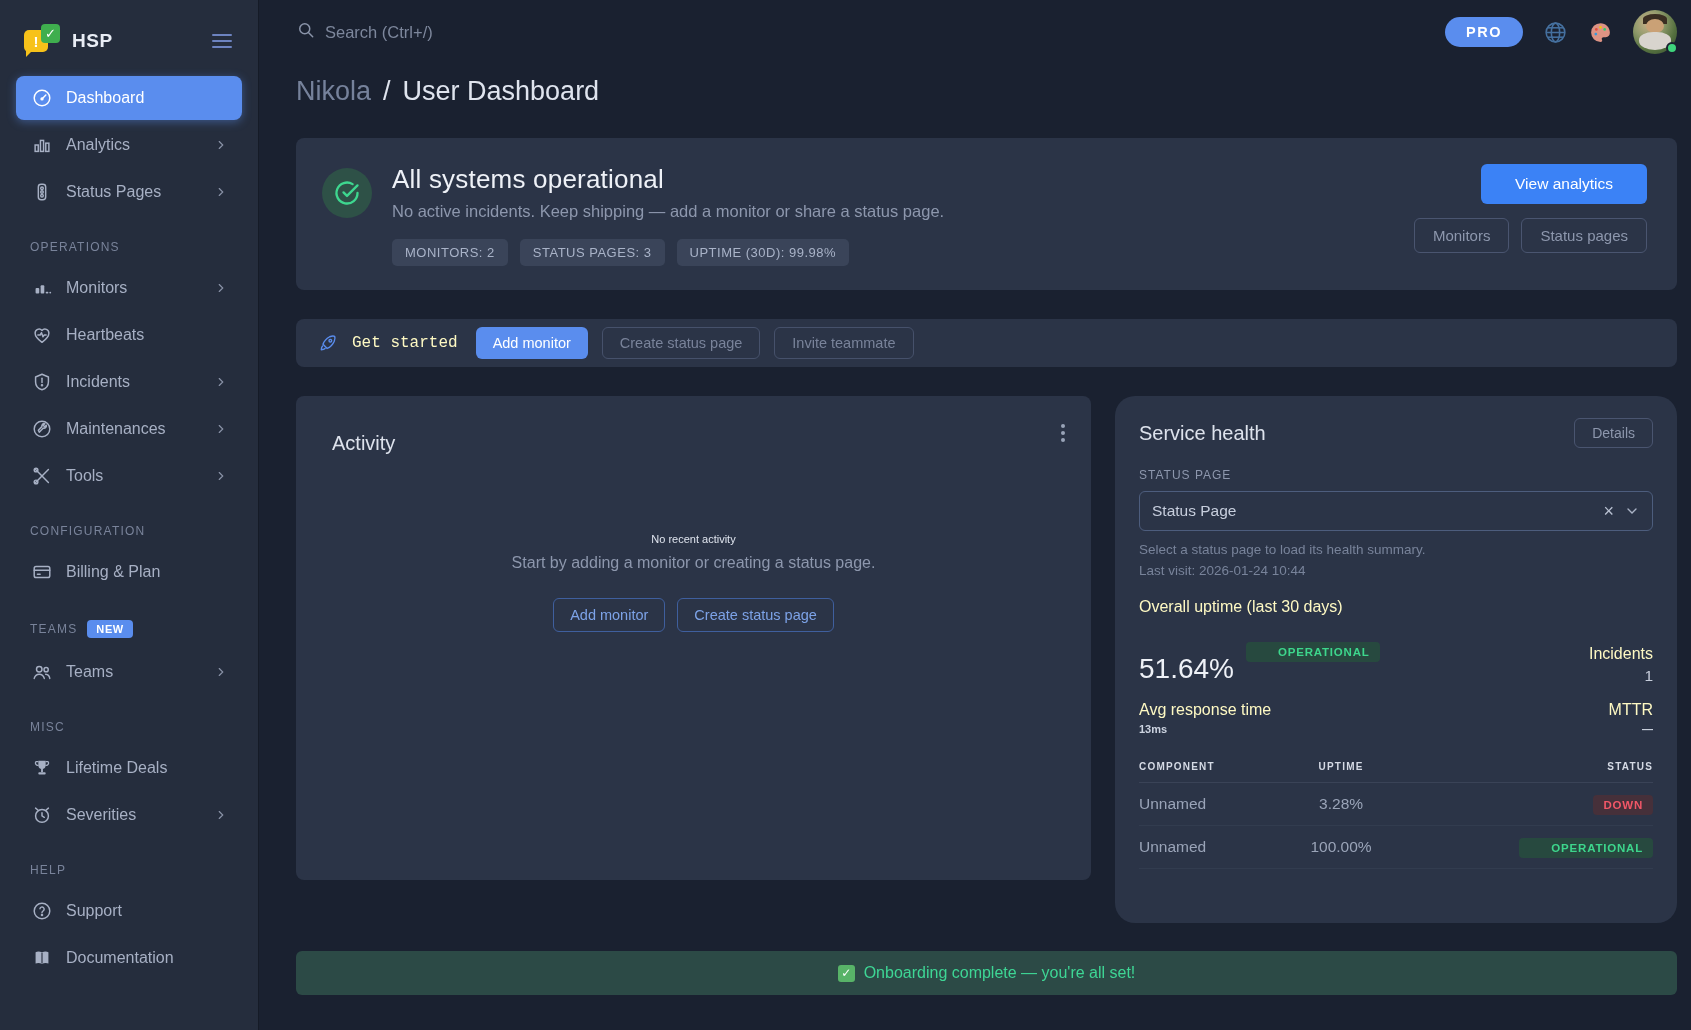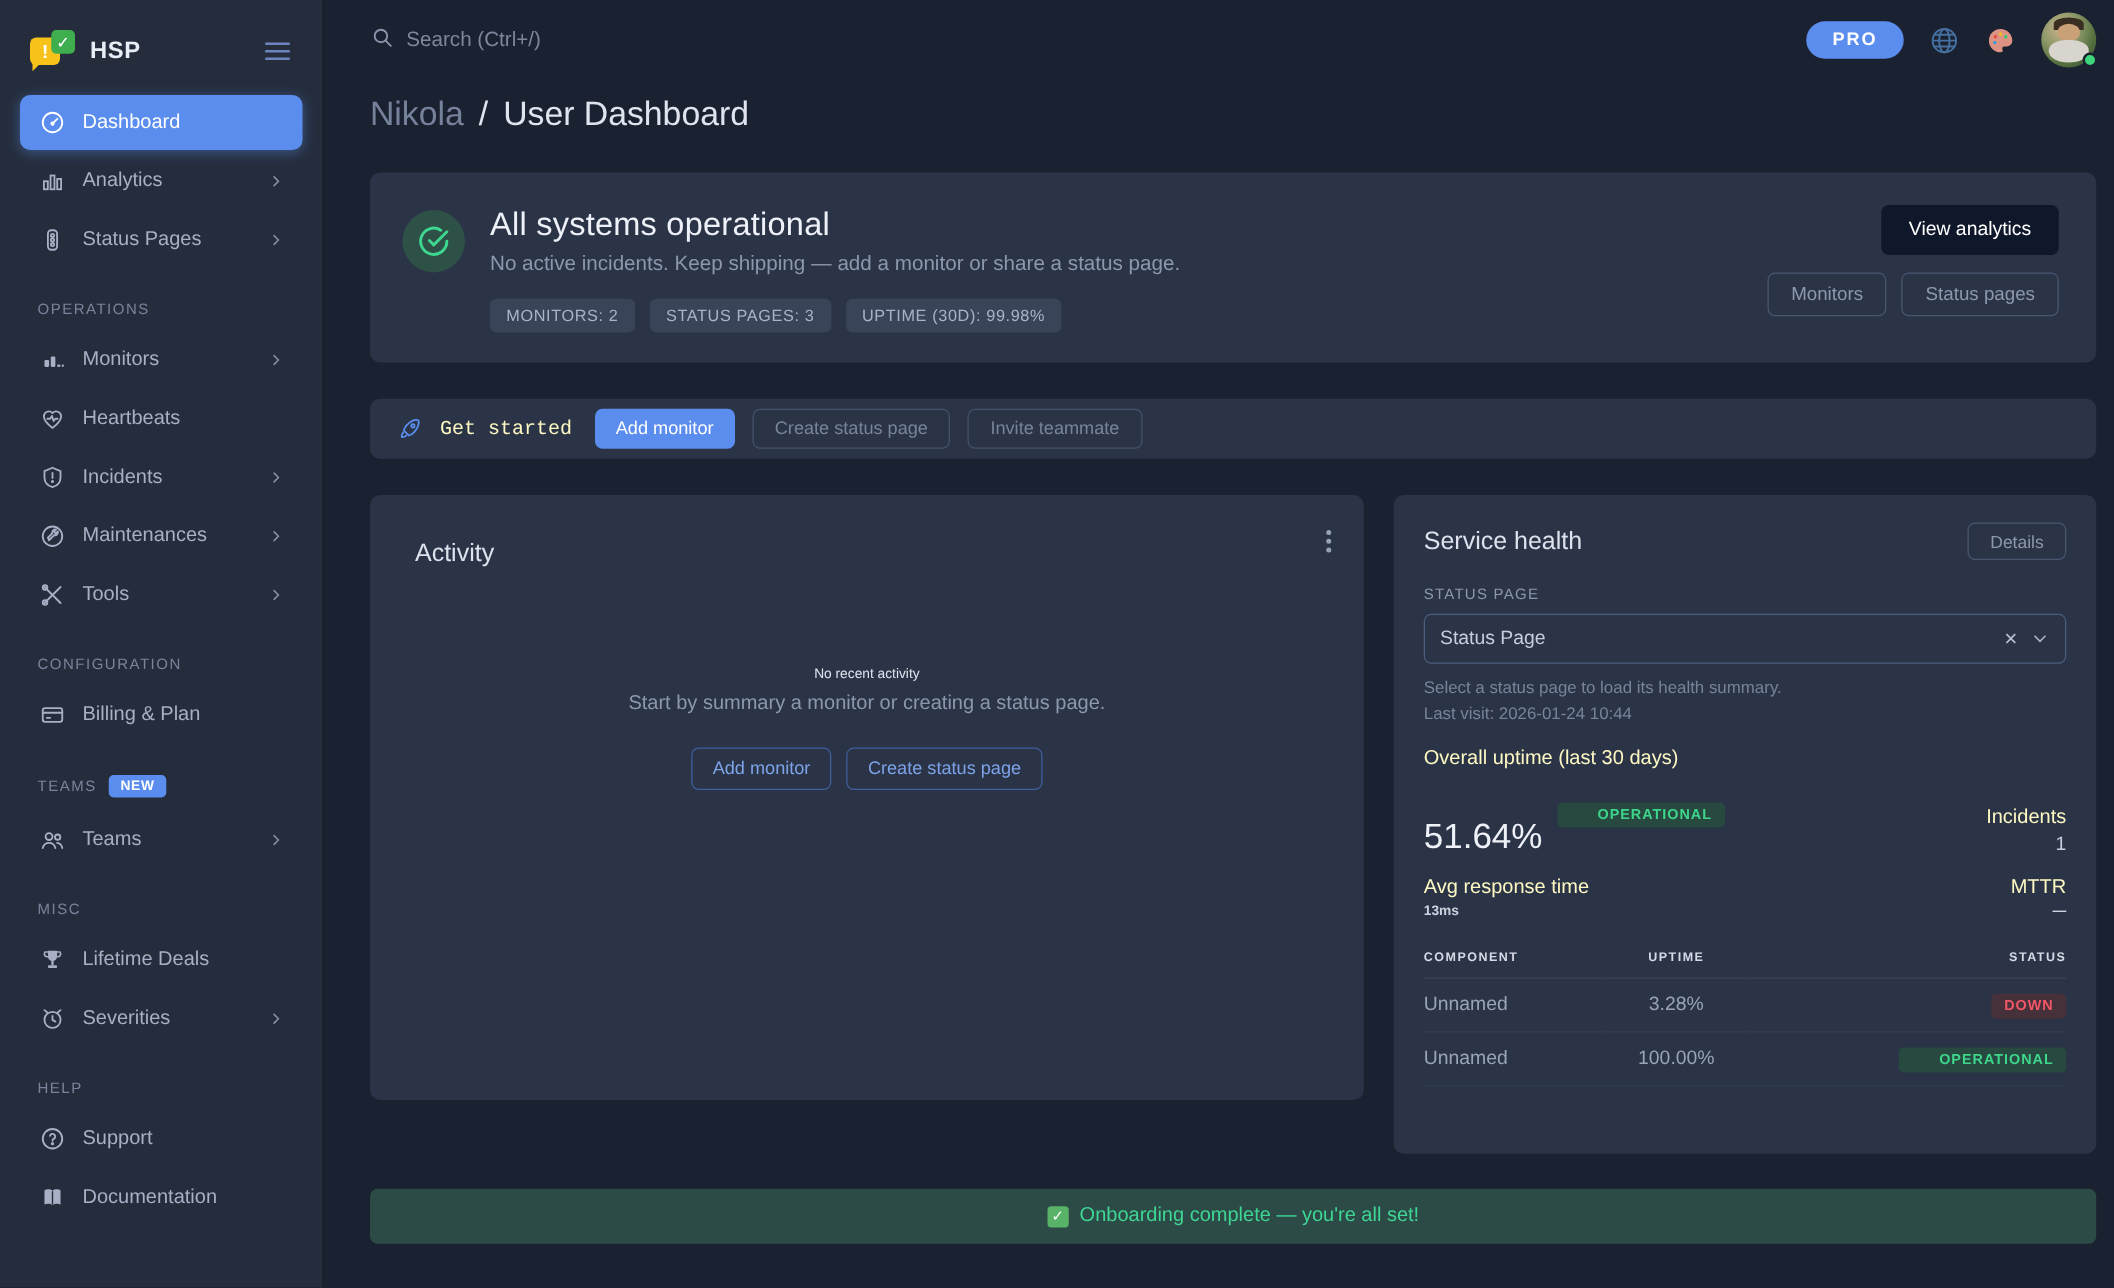--- a/index.html
+++ b/index.html
@@ -66,21 +66,21 @@
 
   
   .hero { margin-top:31px; padding:26px 30px 24px 26px; display:flex; min-height:132px;}
   .hero-icon { width:50px; height:50px; border-radius:50%; background:#2e5147; display:flex; align-items:center; justify-content:center; margin-right:20px; margin-top:4px;}
   .hero-title { font-size:26px; color:#eef1f7; font-weight:500; letter-spacing:.2px;}
   .hero-sub { margin-top:7px; font-size:16.5px; color:#8d97ad; }
   .chips { display:flex; gap:12px; margin-top:18px; }
   .chip { background:#3a4459; color:#a9b3c8; font-size:13px; letter-spacing:.5px; padding:6px 13px; border-radius:5px;}
   .hero-right { margin-left:auto; display:flex; flex-direction:column; align-items:flex-end; gap:14px;}
   .btn { border:none; border-radius:6px; cursor:pointer; font-family:inherit; }
-  .btn-primary { background:#0f172a; color:#fff; font-size:15.5px; padding:11px 22px; }
+  .btn-primary { background:#3b82f6; color:#fff; font-size:15.5px; padding:11px 34px; }
   .btn-outline { background:transparent; border:1px solid #4a5570; color:#8d97ad; font-size:15px; padding:8px 18px;}
   .hero-secondary { display:flex; gap:12px; }
 
   
   .getstarted { margin-top:29px; height:48px; display:flex; align-items:center; gap:14px; padding:0 22px;}
   .gs-label { color:#fef9c3; font-size:16px; margin-right:4px;font-family:Liberation Mono, monospace;}
   .btn-sm-primary { background:#5a8dee; color:#fff; font-size:14.5px; padding:8px 17px;}
   .btn-sm-outline { background:transparent; border:1px solid #46516b; color:#79839a; font-size:14.5px; padding:7px 17px;}
 
   
@@ -89,21 +89,21 @@
   .card-title { font-size:20px; color:#dde2ec; font-weight:500;}
   .kebab { position:absolute; right:22px; top:24px; display:flex; flex-direction:column; gap:3px; padding:4px; cursor:pointer;}
   .kebab i { width:4px; height:4px; border-radius:50%; background:#99a3b8; display:block;}
   .empty { text-align:center; margin-top:78px; }
   .empty-title { font-size:11px; color:#dfe4ee; }
   .empty-sub { margin-top:9px; font-size:16px; color:#8d97ad; }
   .empty-actions { margin-top:26px; display:flex; gap:12px; justify-content:center;}
   .btn-outline-blue { background:transparent; border:1px solid #3f5f9e; color:#7da3e8; font-size:14.5px; padding:8px 16px;}
 
   
-  .health { width:562px; min-width:562px; height:527px; padding:22px 24px; }
+  .health { width:562px; min-width:562px; height:527px; padding:22px 24px;border-radius:20px; }
   .health-head { display:flex; align-items:center; justify-content:space-between; }
   .btn-details { background:transparent; border:1px solid #4a5570; color:#8d97ad; font-size:14px; padding:6px 17px;}
   .field-label { margin-top:20px; font-size:12px; letter-spacing:1px; color:#8d97ad;}
   .select { margin-top:9px; height:40px; border:1px solid #4d5d7d; border-radius:6px; display:flex; align-items:center; padding:0 12px; cursor:pointer;}
   .select-value { font-size:15.5px; color:#c7cedd; flex:1;}
   .select .clear { color:#b9c1d2; font-size:18px; margin-right:10px; cursor:pointer;}
   .helper { margin-top:11px; font-size:13.5px; color:#78839a;}
   .lastvisit { margin-top:6px; font-size:13.5px; color:#78839a;}
   .stat-row { display:flex; justify-content:space-between; align-items:flex-end;}
   .stat-row.r1 { margin-top:20px; }
@@ -446,21 +446,21 @@
 
       <section class="card activity">
         <div class="card-title">Activity</div>
         <span class="kebab">
             <i></i>
             <i></i>
             <i></i>
           </span>
         <div class="empty">
           <div class="empty-title">No recent activity</div>
-          <div class="empty-sub">Start by summary a monitor or creating a status page.</div>
+          <div class="empty-sub">Start by adding a monitor or creating a status page.</div>
           <div class="empty-actions">
             <button class="btn btn-outline-blue">Add monitor</button>
             <button class="btn btn-outline-blue">Create status page</button>
           </div>
         </div>
       </section>
 
       <section class="card health">
         <div class="health-head">
           <div class="card-title">Service health</div>

